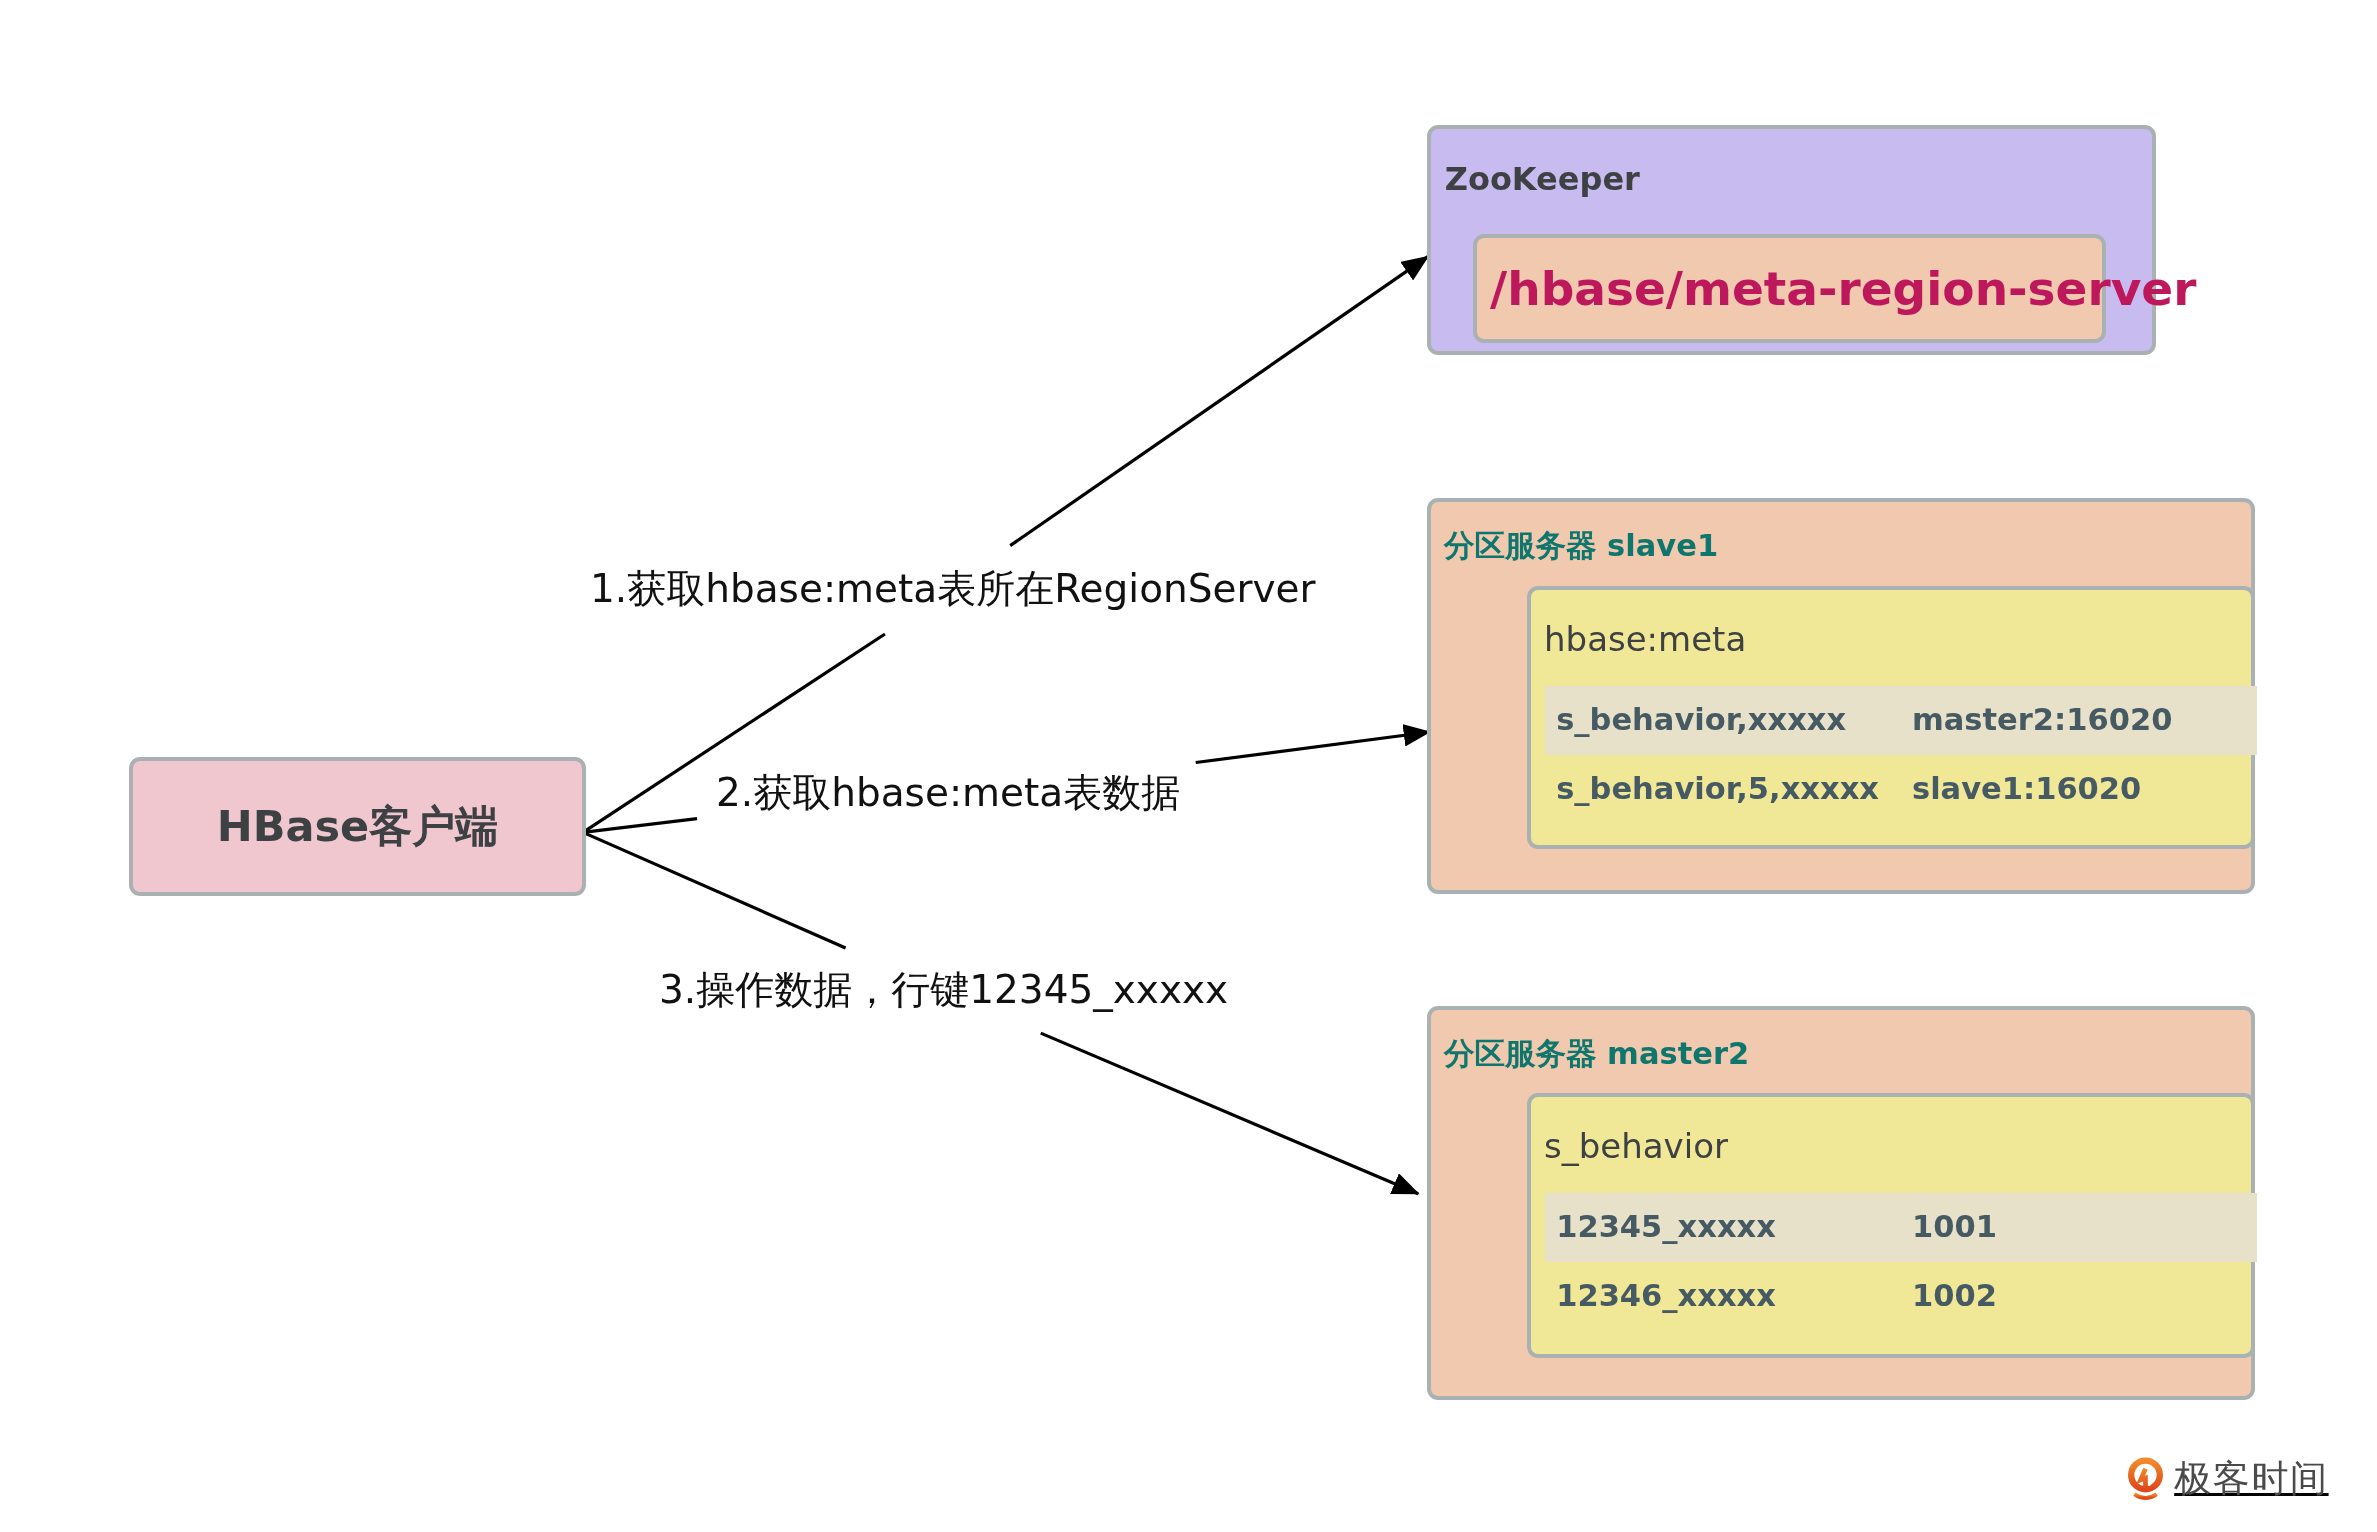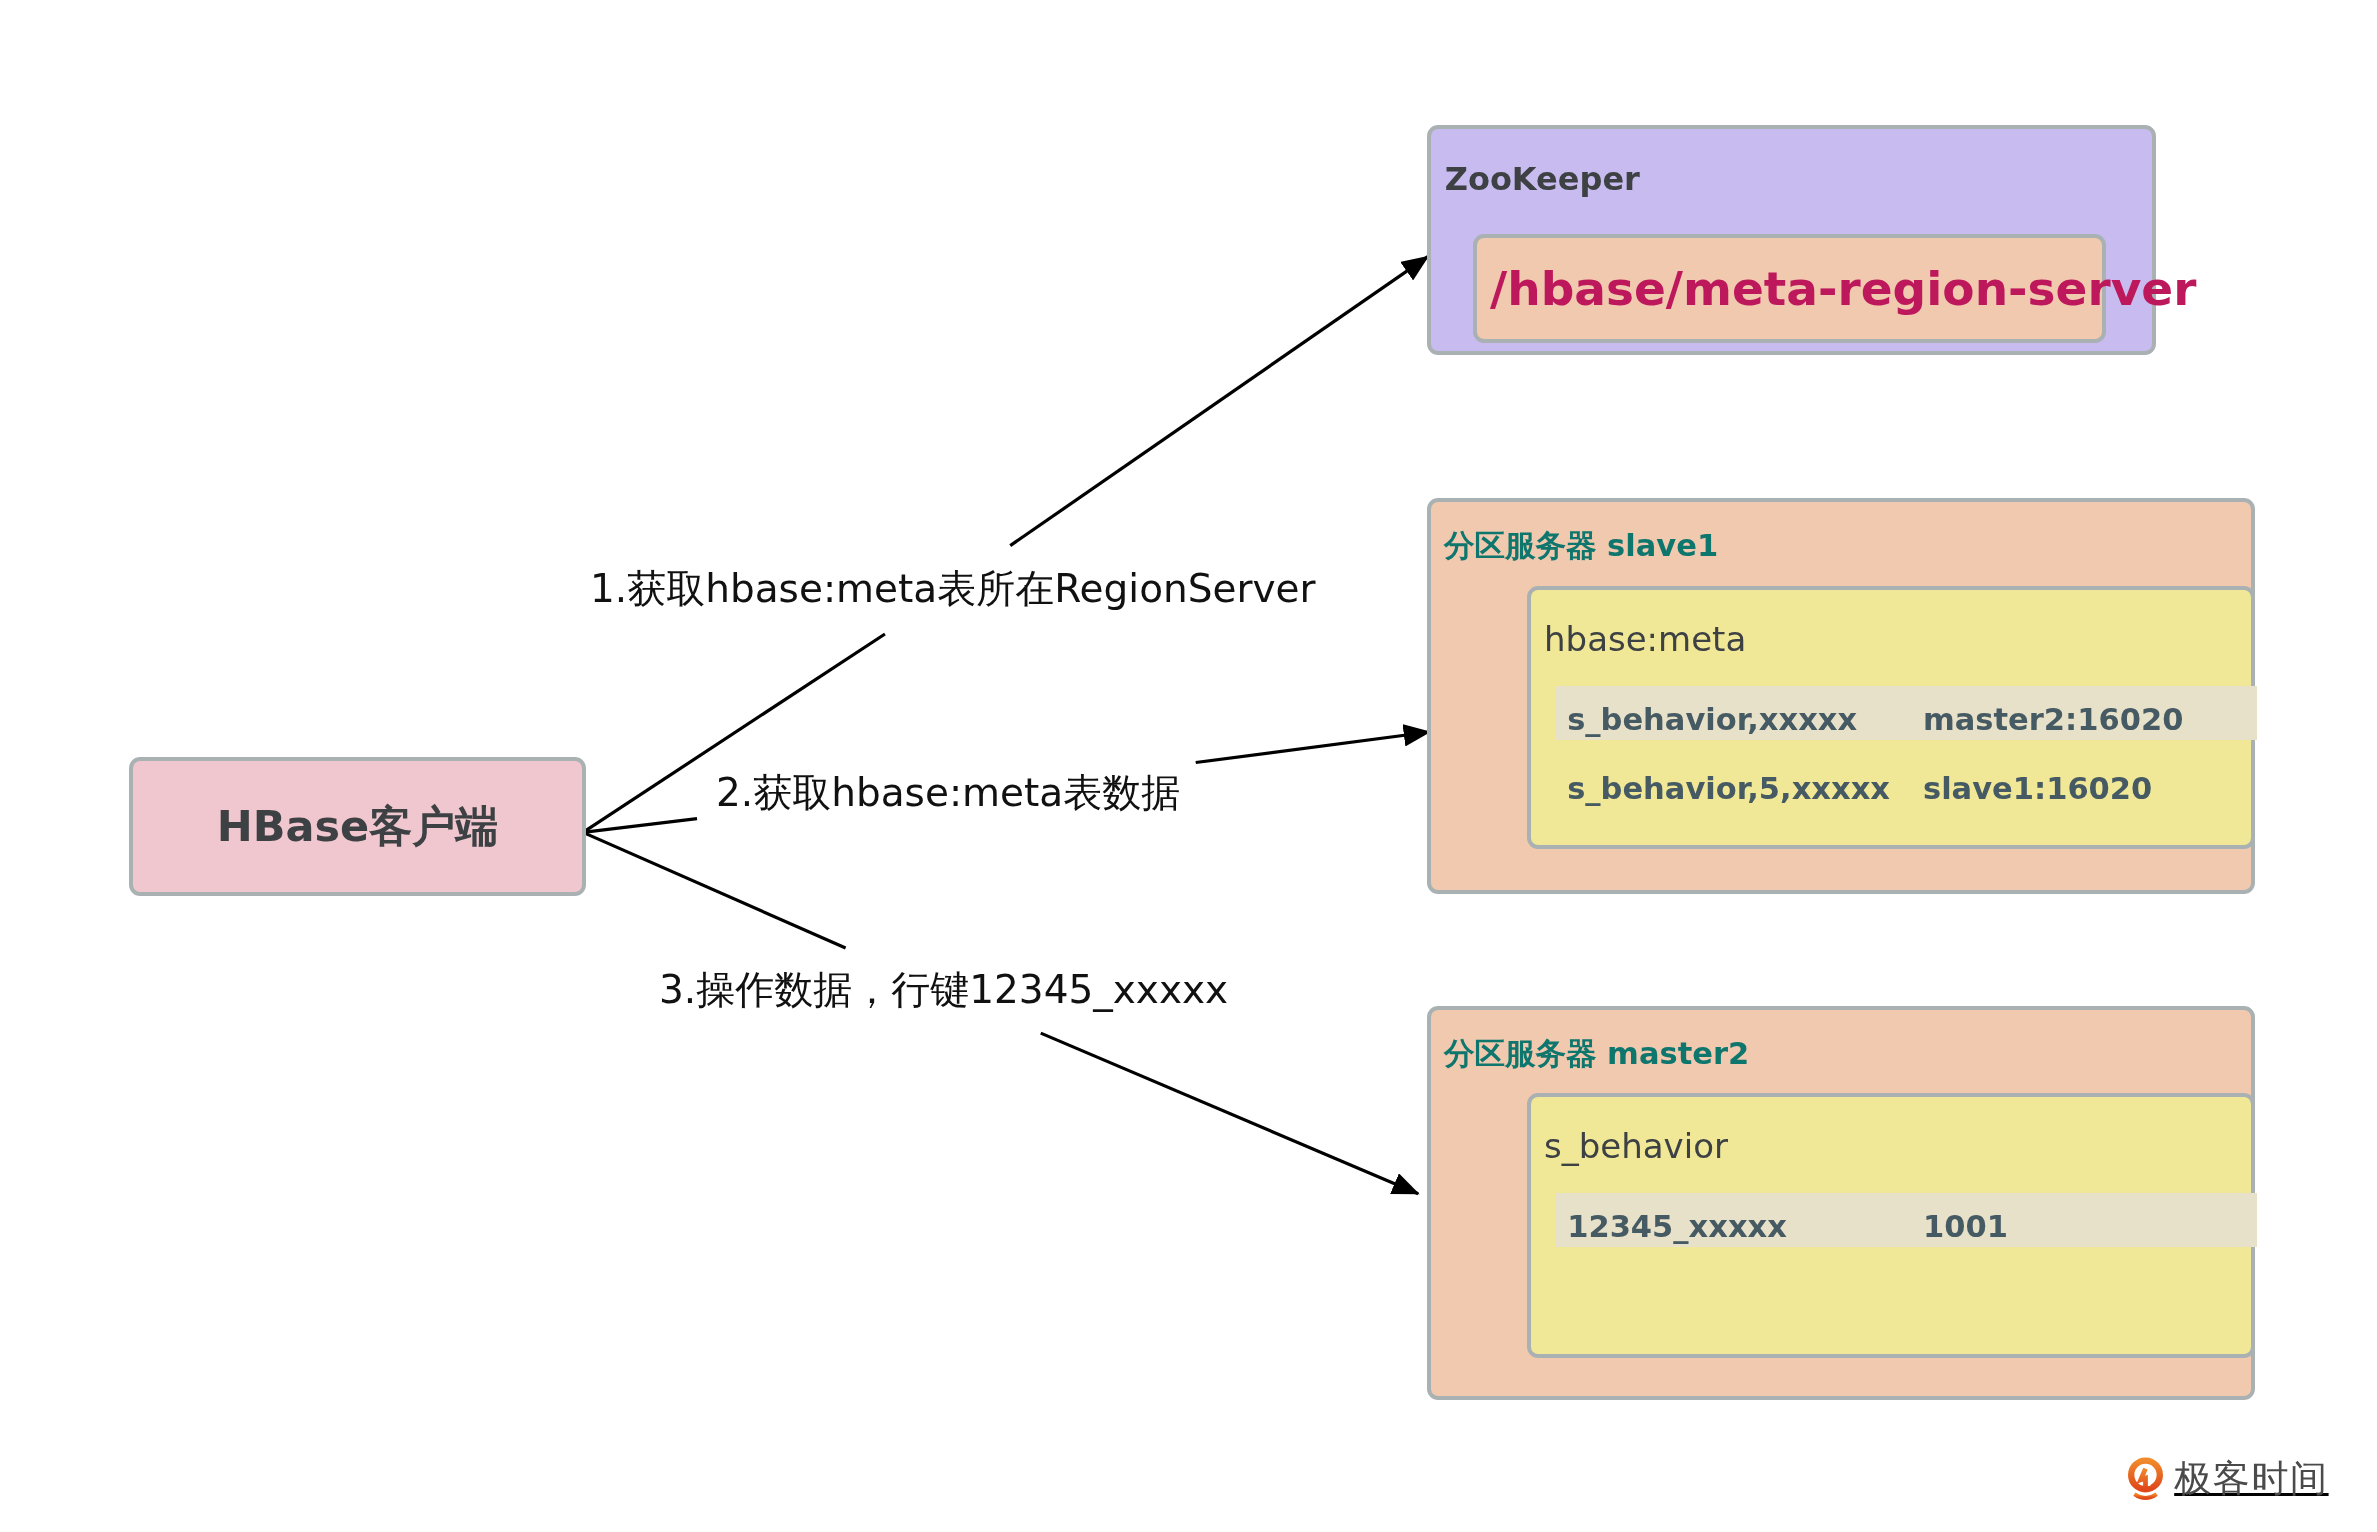--- a/index.html
+++ b/index.html
@@ -13,21 +13,21 @@
              display: flex; align-items: center; }
   .zk-path span { margin-left: 13px; font-size: 47px; font-weight: bold; color: #be185d; white-space: nowrap; }
   .rs { left: 1427px; width: 828px; background: #f1c9ae; }
   .rs1 { top: 498px; height: 396px; }
   .rs2 { top: 1006px; height: 394px; }
   .rs-title { position: absolute; left: 13px; top: 24px; font-size: 30.5px; font-weight: bold; color: #0f766e; white-space: nowrap; }
   .tbl { position: absolute; left: 96px; top: 84px; width: 728px; height: 263px;
          box-sizing: border-box; border: 4.8px solid #aab1b3; border-radius: 11.2px; background: #f1e897; padding-left: 22px; }
   .rs2 .tbl { top: 83px; height: 265px; }
   .tbl-title { position: absolute; left: 13px; top: 29px; font-size: 34px; color: #3d4143; white-space: nowrap; }
-  .row { position: absolute; left: 25px; right: -6.4px; height: 54px; box-sizing: border-box; }
+  .row { position: absolute; left: 14px; right: -6.4px; height: 69px; box-sizing: border-box; }
   .row.hl { background: #e8e1c9; }
   .row span { position: absolute; top: 16px; font-size: 30.5px; font-weight: bold; color: #465a64; white-space: nowrap; }
   .row .c1 { left: 11.2px; }
   .row .c2 { left: 367px; }
   .r1 { top: 96px; }
   .r2 { top: 165px; }
   .client { left: 129px; top: 757px; width: 457px; height: 139px; background: #f0c7cf;
             display: flex; align-items: center; justify-content: center; }
   .client span { font-size: 43px; font-weight: bold; color: #3d4143; }
   .label { position: absolute; font-size: 39px; color: #111; white-space: nowrap; line-height: 1; }
@@ -93,20 +93,24 @@
 </div>
 
 <div class="box rs rs2">
   <div class="rs-title">分区服务器 master2</div>
   <div class="tbl">
     <div class="tbl-title">s_behavior</div>
     <div class="row r1 hl">
       <span class="c1">12345_xxxxx</span>
       <span class="c2">1001</span>
     </div>
+    <div class="row r2">
+      <span class="c1">12346_xxxxx</span>
+      <span class="c2">1002</span>
+    </div>
   </div>
 </div>
 
 <div class="logo">
   <span class="logo-icon">
     <svg width="35" height="47" viewBox="0 0 44 58">
       <defs>
         <linearGradient id="lg" x1="0" y1="0" x2="0" y2="1">
           <stop offset="0" stop-color="#f08a2c"></stop>
           <stop offset="1" stop-color="#e0471a"></stop>

